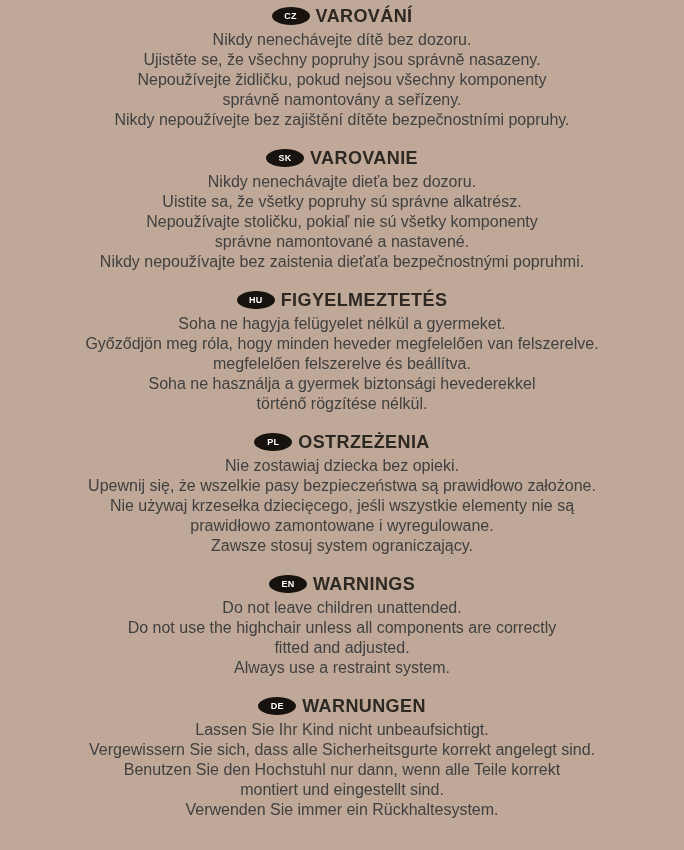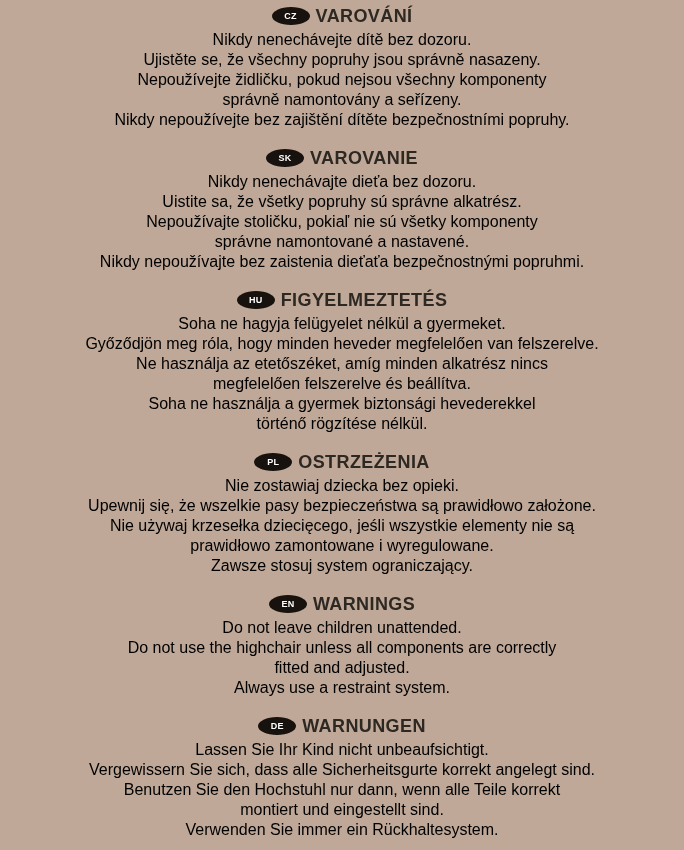--- a/index.html
+++ b/index.html
@@ -48,21 +48,21 @@
   .section-title {
     font-size: 18px;
     font-weight: bold;
     color: #2e2823;
     letter-spacing: 0.4px;
   }
   .line {
     margin: 0;
     font-size: 16px;
     line-height: 20px;
-    color: #000000;
+    color: #404040;
   }
 </style>
 </head>
 <body>
 
 <div class="page">
 
   <section class="warning-section">
     <div class="section-header">
       <span class="lang-badge">CZ</span>
@@ -87,21 +87,20 @@
     <p class="line">Nikdy nepoužívajte bez zaistenia dieťaťa bezpečnostnými popruhmi.</p>
   </section>
 
   <section class="warning-section">
     <div class="section-header">
       <span class="lang-badge">HU</span>
       <span class="section-title">FIGYELMEZTETÉS</span>
     </div>
     <p class="line">Soha ne hagyja felügyelet nélkül a gyermeket.</p>
     <p class="line">Győződjön meg róla, hogy minden heveder megfelelően van felszerelve.</p>
-    <p class="line">Ne használja az etetőszéket, amíg minden alkatrész nincs</p>
     <p class="line">megfelelően felszerelve és beállítva.</p>
     <p class="line">Soha ne használja a gyermek biztonsági hevederekkel</p>
     <p class="line">történő rögzítése nélkül.</p>
   </section>
 
   <section class="warning-section">
     <div class="section-header">
       <span class="lang-badge">PL</span>
       <span class="section-title">OSTRZEŻENIA</span>
     </div>

